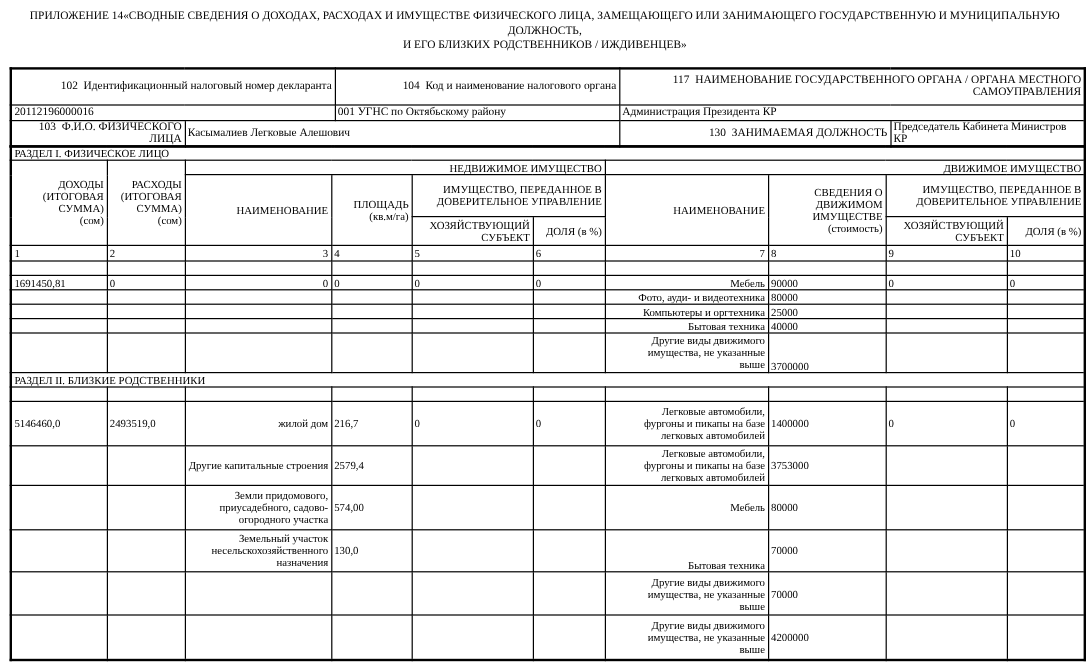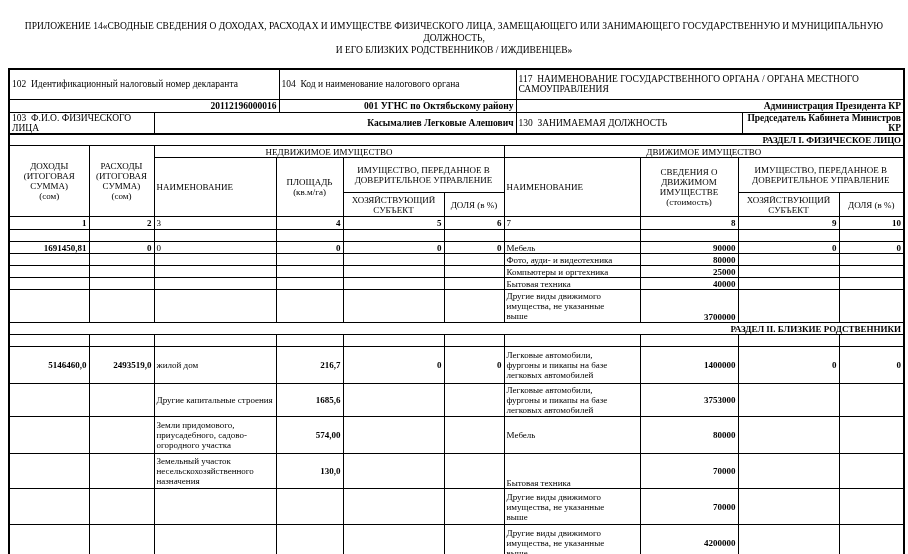--- a/index.html
+++ b/index.html
@@ -1,26 +1,26 @@
 <!DOCTYPE html>
 <html><head>
 <meta charset="utf-8">
 <style>
   html,body{margin:0;padding:0;background:#fff;}
   body{width:908px;height:554px;font-family:"Liberation Serif",serif;color:#000;overflow:hidden;}
-  .doc-title{width:908px;text-align:center;font-size:9.5px;line-height:12px;padding-top:20px;white-space:pre-line;}
+  .doc-title{width:908px;text-align:center;font-size:9.5px;line-height:12px;padding-top:8px;white-space:pre-line;}
   table{border-collapse:collapse;table-layout:fixed;margin-left:8px;width:895px;border:2px solid #000;}
   td{border:1px solid #000;font-size:9px;line-height:10px;padding:0 2px;vertical-align:middle;white-space:pre-line;overflow:hidden;word-wrap:break-word;}
   .info{margin-top:12px;}
   .info td{font-size:9.5px;}
   .main{margin-top:-2px;border-radius:28px;}
-  .c{text-align:right;font-weight:bold;}
-  .L{text-align:left;}
+  .c{text-align:left;}
+  .L{text-align:right;}
   .vb{vertical-align:bottom;}
-  .hdr{text-align:center;}
+  .hdr{text-align:right;}
 </style>
 </head>
 <body>
 
 <div class="doc-title">ПРИЛОЖЕНИЕ 14«СВОДНЫЕ СВЕДЕНИЯ О ДОХОДАХ, РАСХОДАХ И ИМУЩЕСТВЕ ФИЗИЧЕСКОГО ЛИЦА, ЗАМЕЩАЮЩЕГО ИЛИ ЗАНИМАЮЩЕГО ГОСУДАРСТВЕННУЮ И МУНИЦИПАЛЬНУЮ ДОЛЖНОСТЬ,
 И ЕГО БЛИЗКИХ РОДСТВЕННИКОВ / ИЖДИВЕНЦЕВ»</div>
 
 <table class="info">
   <colgroup>
       <col style="width:145px">
@@ -219,21 +219,21 @@
 фургоны и пикапы на базе
 легковых автомобилей</td>
     <td class="c">1400000</td>
     <td class="c">0</td>
     <td class="c">0</td>
   </tr>
   <tr style="height:33px">
     <td></td>
         <td></td>
     <td class="L">Другие капитальные строения</td>
-    <td class="c">1685,6</td>
+    <td class="c">2579,4</td>
     <td></td>
         <td></td>
     <td class="L">Легковые автомобили,
 фургоны и пикапы на базе
 легковых автомобилей</td>
     <td class="c">3753000</td>
     <td></td>
         <td></td>
   </tr>
   <tr style="height:37px">

